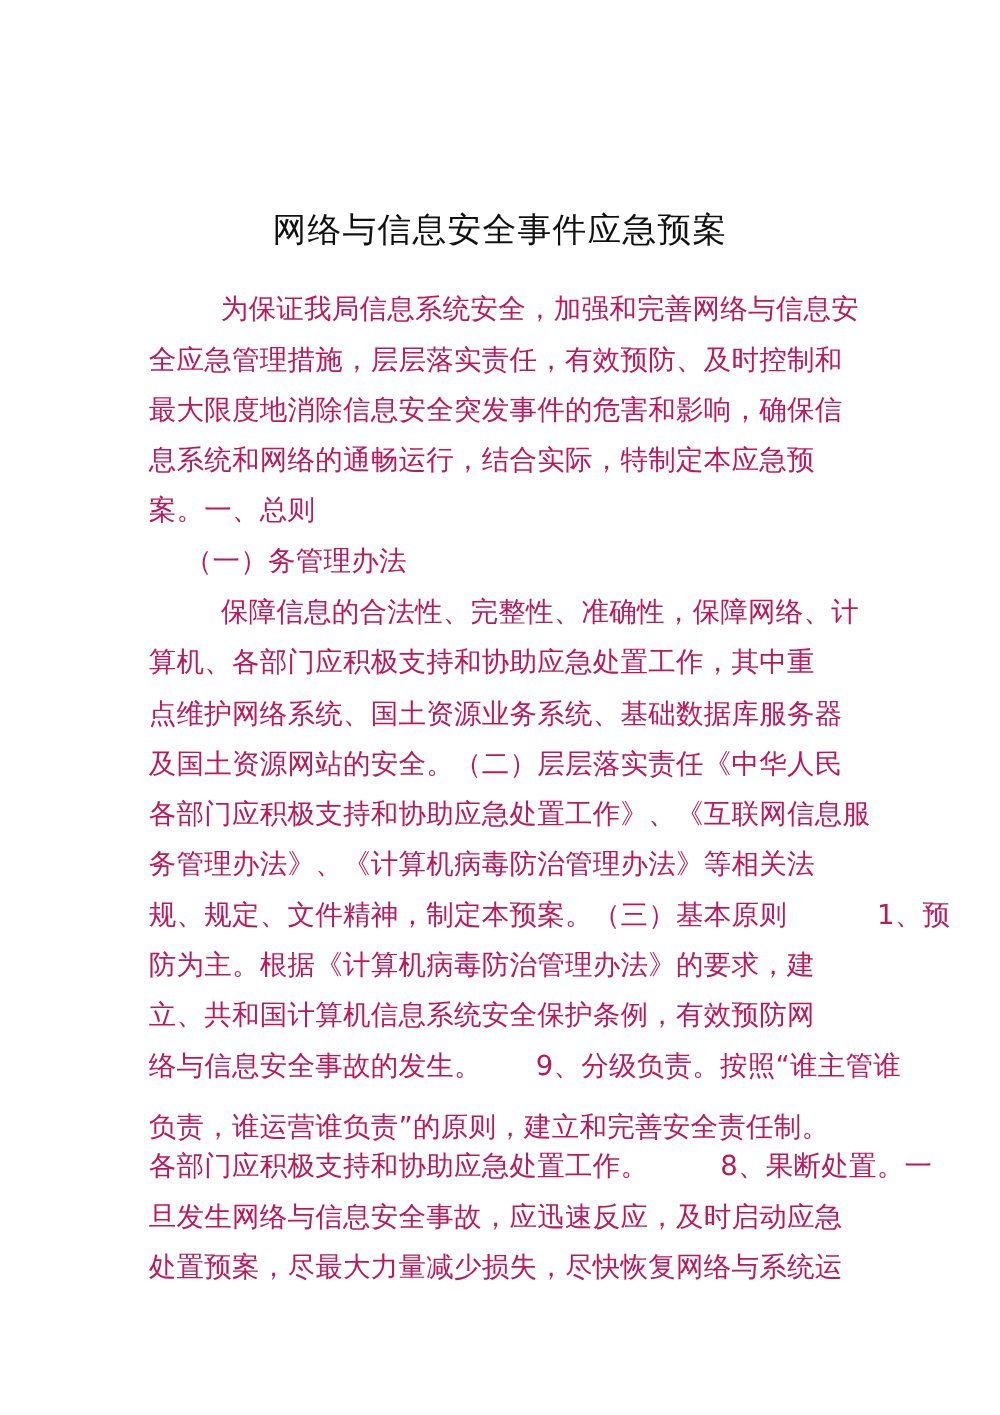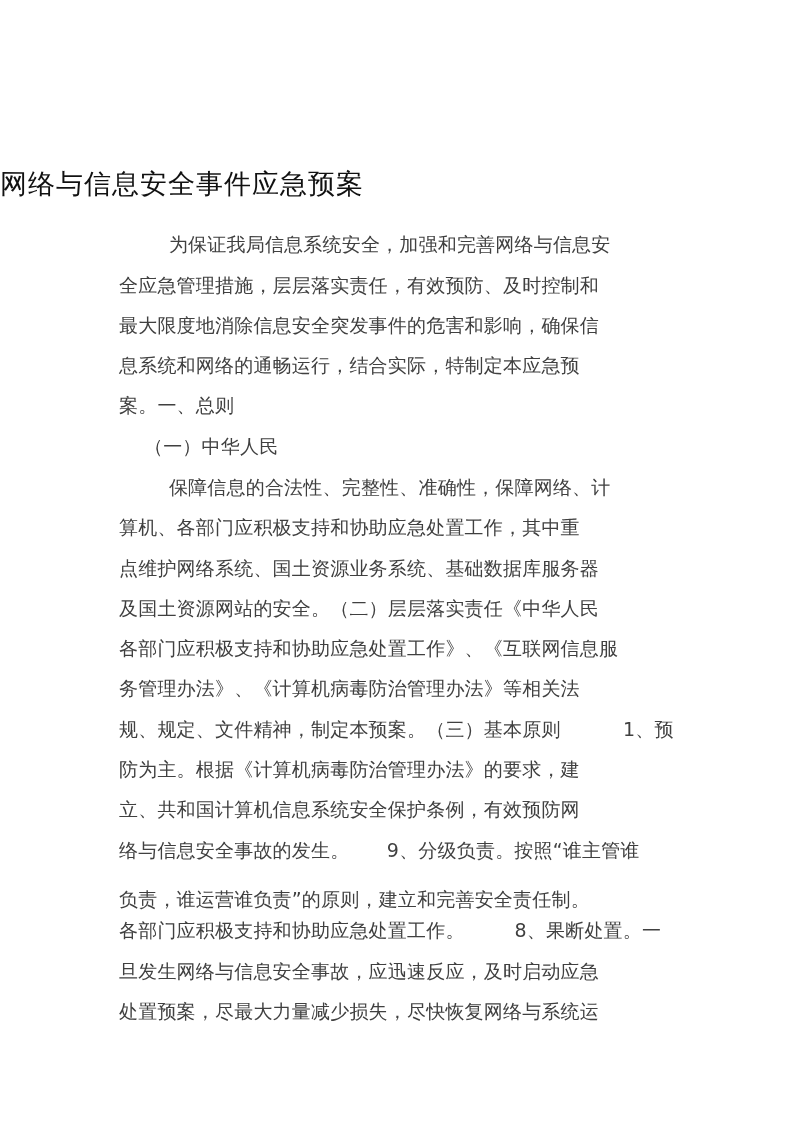--- a/index.html
+++ b/index.html
@@ -1,33 +1,33 @@
 <!DOCTYPE html>
 <html><head>
 <meta charset="utf-8">
 <style>
   html, body { margin: 0; padding: 0; background: #ffffff; }
   body { width: 800px; height: 1132px; position: relative; overflow: hidden;
          font-family: "DejaVu Sans", "Liberation Sans", sans-serif; color: #111; }
-  .title { position: absolute; top: 166px; left: 0; width: 800px; text-align: left;
+  .title { position: absolute; top: 166px; left: 0; width: 800px; text-align: center;
            font-size: 27px; letter-spacing: 1px; color: #111; }
-  .line { position: absolute; left: 119px; font-size: 19px; white-space: pre; color: #404040;
+  .line { position: absolute; left: 119px; font-size: 22px; white-space: pre; color: #be185d;
           letter-spacing: 0.2px; }
 </style>
 </head>
 <body>
 
 <div class="title">网络与信息安全事件应急预案</div>
 
 <div class="line" style="top:232px">        为保证我局信息系统安全，加强和完善网络与信息安</div>
 <div class="line" style="top:273px">全应急管理措施，层层落实责任，有效预防、及时控制和</div>
 <div class="line" style="top:313px">最大限度地消除信息安全突发事件的危害和影响，确保信</div>
 <div class="line" style="top:353px">息系统和网络的通畅运行，结合实际，特制定本应急预</div>
 <div class="line" style="top:393px">案。一、总则</div>
-<div class="line" style="top:434px">    （一）中华人民</div>
+<div class="line" style="top:434px">    （一）务管理办法</div>
 <div class="line" style="top:475px">        保障信息的合法性、完整性、准确性，保障网络、计</div>
 <div class="line" style="top:515px">算机、各部门应积极支持和协助应急处置工作，其中重</div>
 <div class="line" style="top:556px">点维护网络系统、国土资源业务系统、基础数据库服务器</div>
 <div class="line" style="top:596px">及国土资源网站的安全。（二）层层落实责任《中华人民</div>
 <div class="line" style="top:636px">各部门应积极支持和协助应急处置工作》、《互联网信息服</div>
 <div class="line" style="top:676px">务管理办法》、《计算机病毒防治管理办法》等相关法</div>
 <div class="line" style="top:717px">规、规定、文件精神，制定本预案。（三）基本原则          1、预</div>
 <div class="line" style="top:757px">防为主。根据《计算机病毒防治管理办法》的要求，建</div>
 <div class="line" style="top:797px">立、共和国计算机信息系统安全保护条例，有效预防网</div>
 <div class="line" style="top:838px">络与信息安全事故的发生。      9、分级负责。按照“谁主管谁</div>

